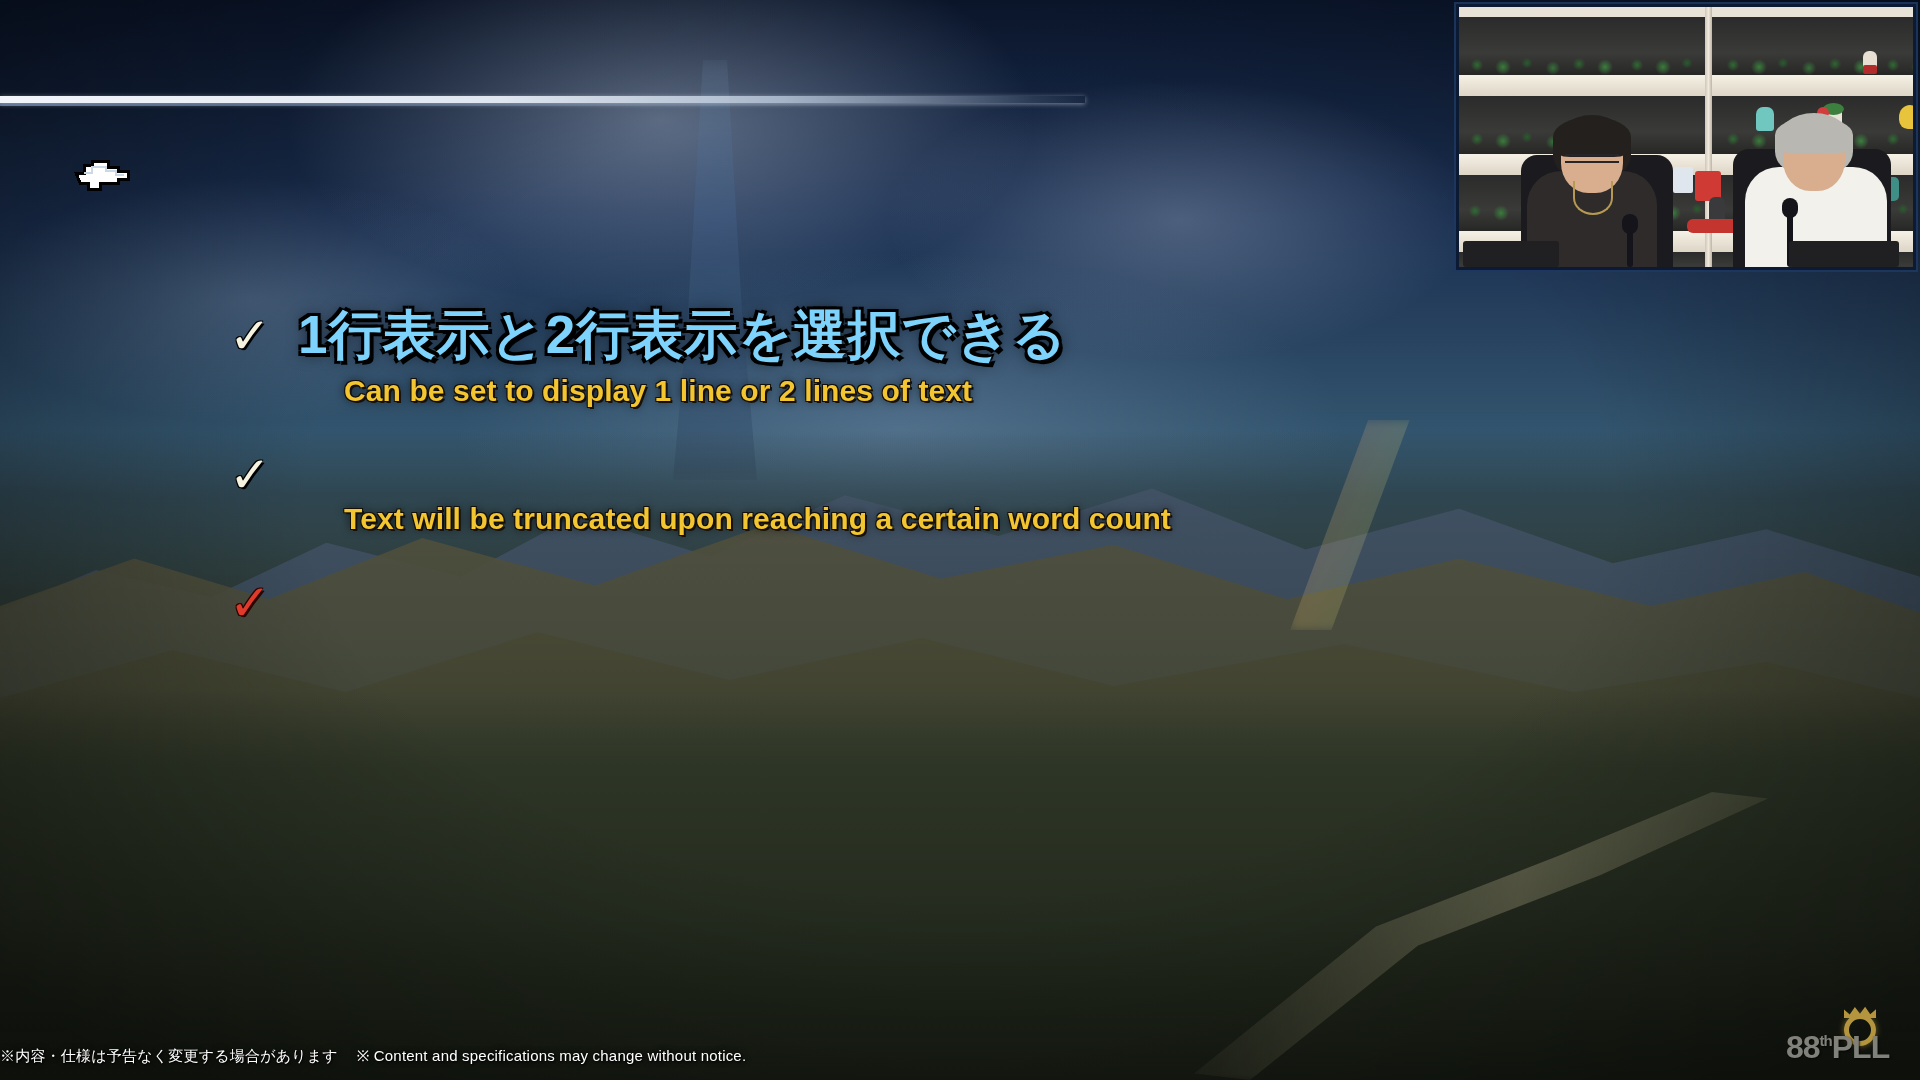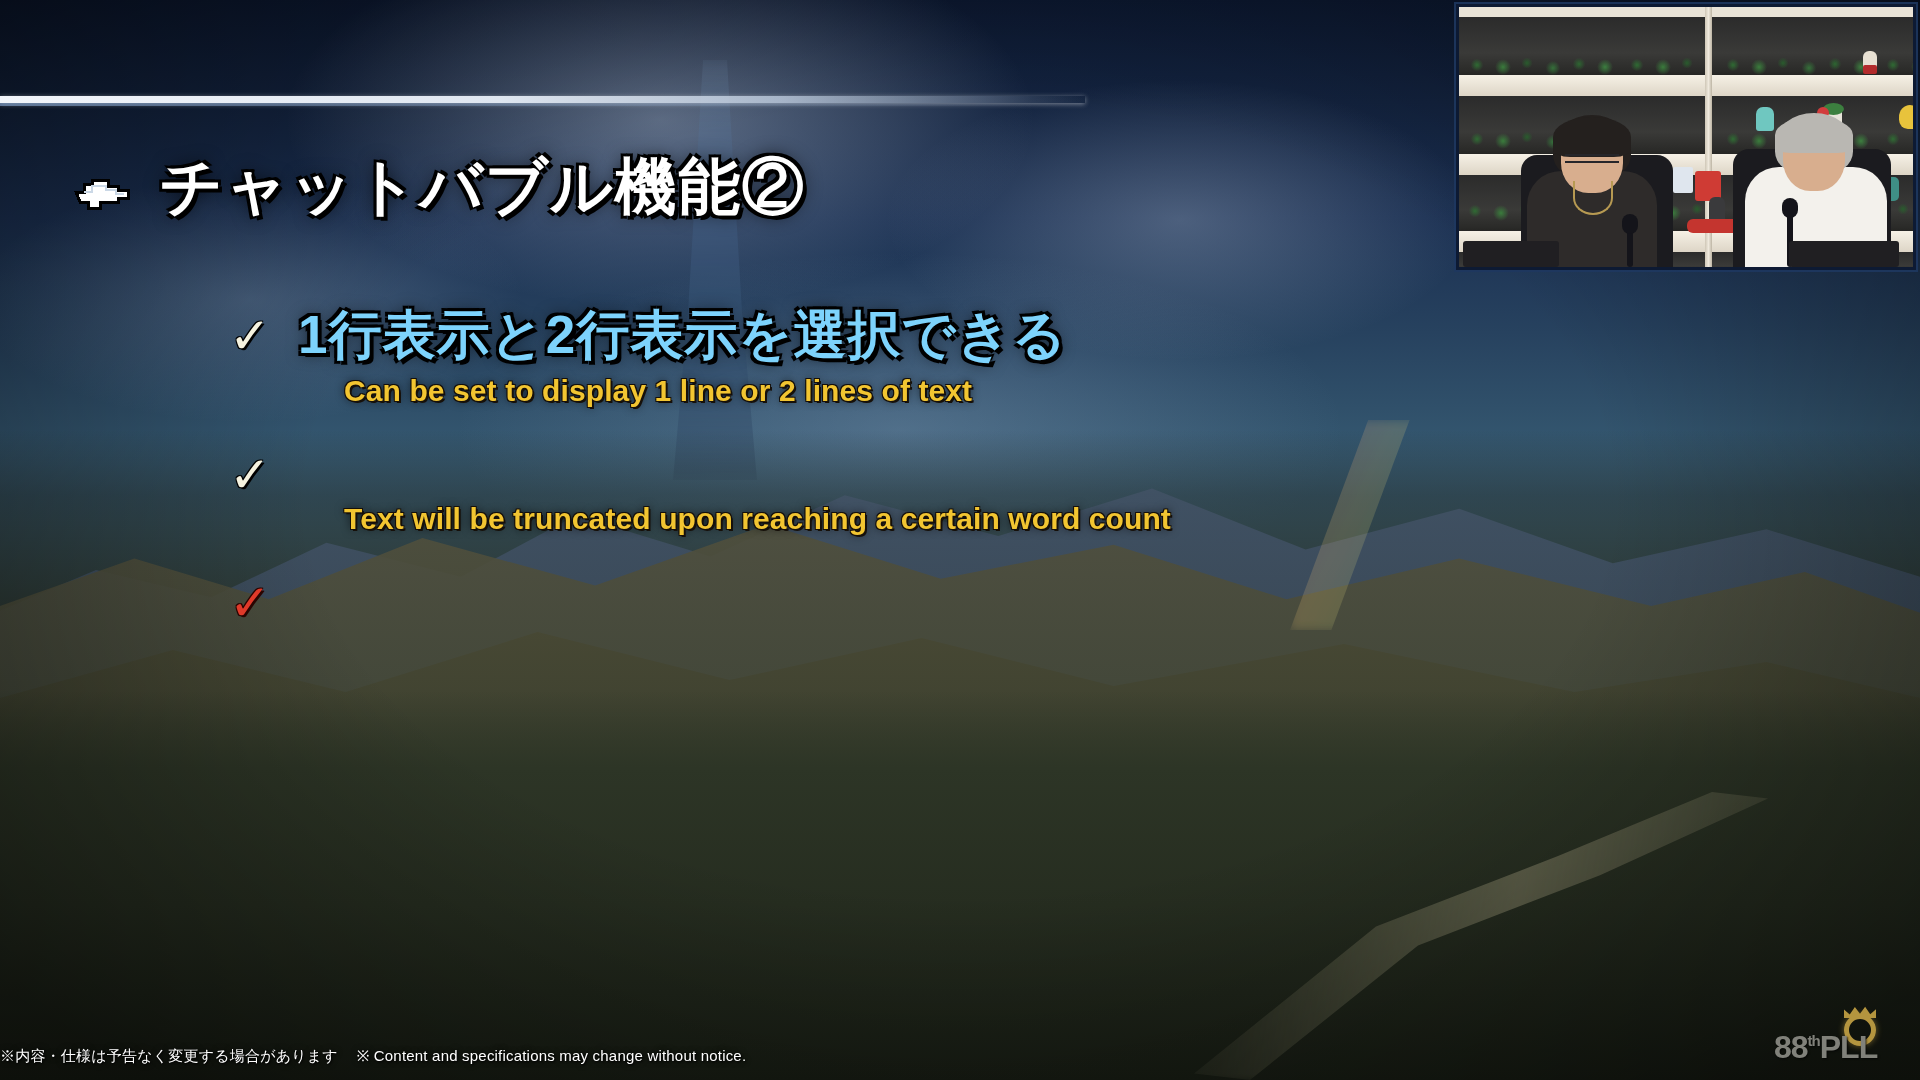--- a/index.html
+++ b/index.html
@@ -200,21 +200,21 @@
     font-size:15px; color:#ffffff; letter-spacing:.2px;
     text-shadow:1px 1px 2px rgba(0,0,0,.95), 0 0 6px rgba(0,0,0,.9);
   }
   .footer-note .sep { display:inline-block; width:10px; }
 
   .watermark {
     position:absolute; right:14px; bottom:10px; width:132px; height:62px;
     opacity:.82;
   }
   .wm-text {
-    position:absolute; left:0; bottom:4px; width:132px; text-align:left;
+    position:absolute; left:12px; bottom:4px; width:132px; text-align:left;
     font-size:32px; font-weight:bold; color:#9a9a93; letter-spacing:-1px;
     text-shadow:1px 1px 2px rgba(0,0,0,.8);
   }
   .wm-text sup { font-size:15px; }
   .wm-ring {
     position:absolute; right:30px; top:6px; width:32px; height:32px;
     border:5px solid #d9b24a; border-radius:50%;
     box-shadow:0 0 6px rgba(217,178,74,.6);
   }
   .wm-crown {
@@ -241,21 +241,20 @@
 
   <div class="header-rule"></div>
 
   <div class="slide-title-row">
     <span class="hand-icon">
       <svg viewBox="0 0 66 46" width="66" height="46" shape-rendering="crispEdges">
         <path d="M6 22 L14 22 L14 14 L22 14 L22 10 L38 10 L38 16 L48 16 L48 20 L58 20 L58 28 L48 28 L48 32 L30 32 L30 38 L18 38 L18 32 L10 32 Z" fill="#ffffff" stroke="#000000" stroke-width="3" stroke-linejoin="miter"></path>
         <path d="M14 22 L22 22 L22 16 L36 16 L36 20 L46 20 L46 24 L54 24" fill="none" stroke="#cbd8e6" stroke-width="2"></path>
       </svg>
     </span>
-    <span class="title-jp">チャットバブル機能②</span>
   </div>
 
   <div class="bullets">
 
     <div class="bullet">
       <div class="bullet-head">
         <span class="check">✓</span>
         <span class="bullet-jp">1行表示と2行表示を選択できる</span>
       </div>
       <div class="bullet-en">Can be set to display 1 line or 2 lines of text</div>

